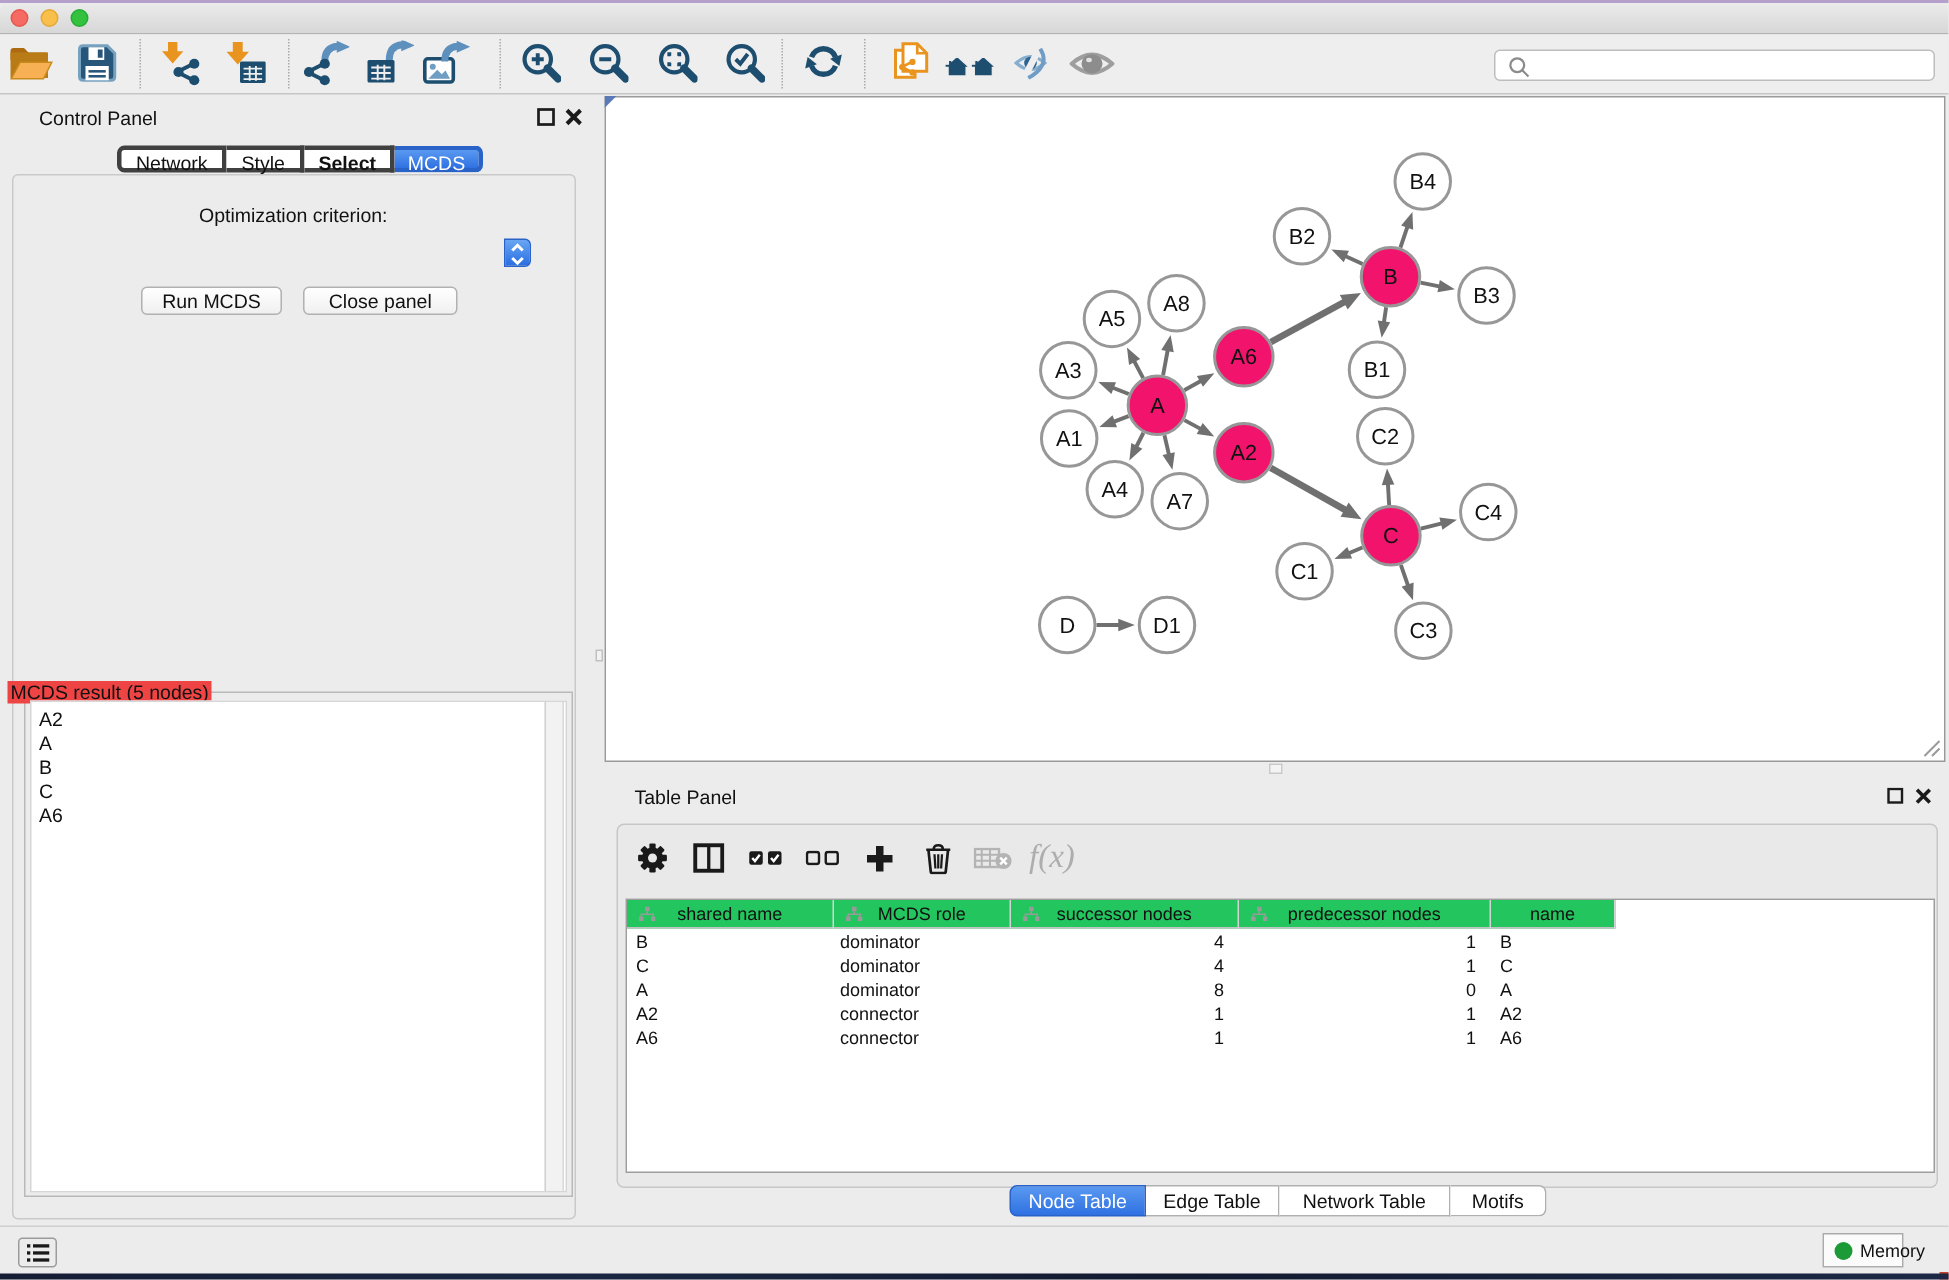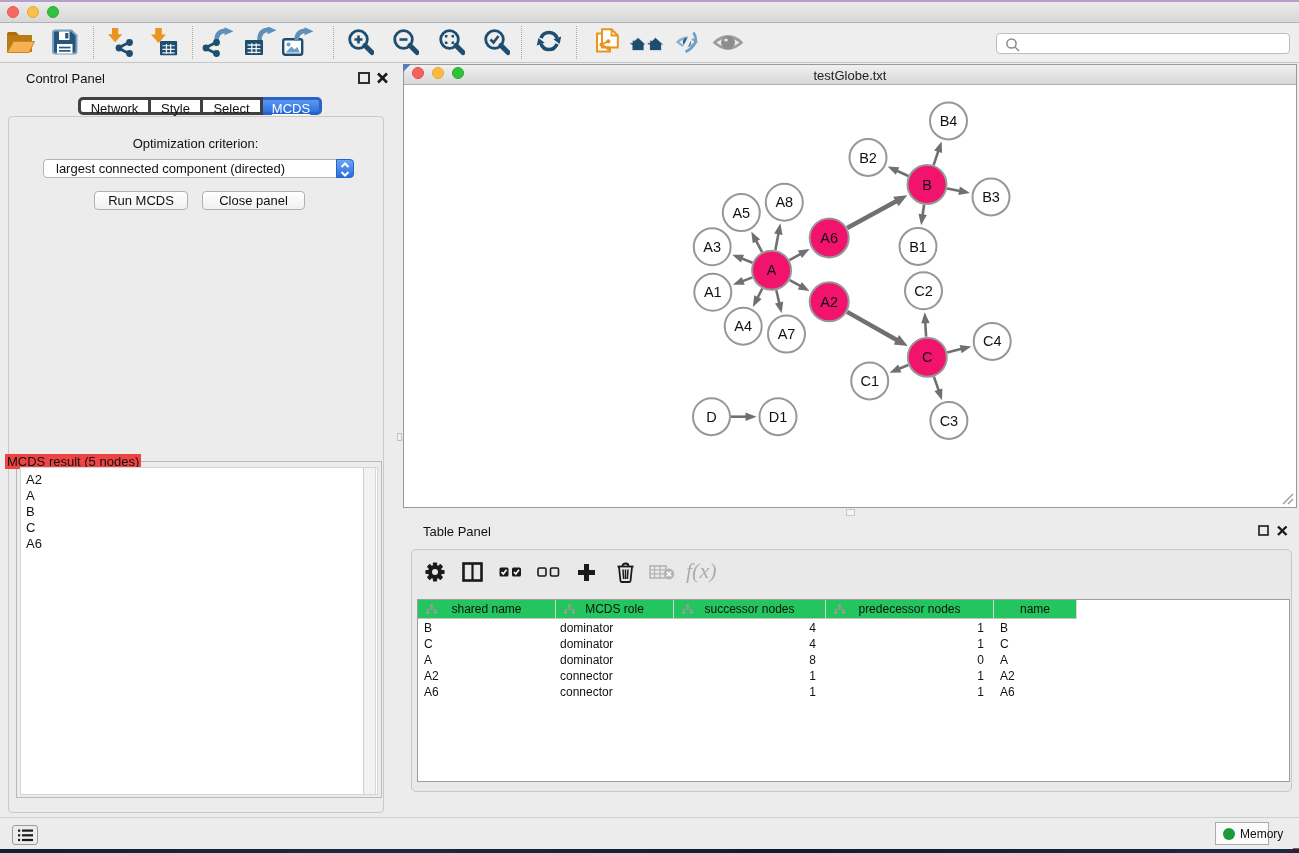--- a/index.html
+++ b/index.html
@@ -196,49 +196,42 @@
     </div>
 
 <div id="cp-title">Control Panel</div>
 <svg class="abs" style="left:358px;top:72px" width="32" height="12" viewBox="0 0 32 12">
 <rect x="1" y="1" width="10" height="10" fill="none" stroke="#1b1b1b" stroke-width="1.8"></rect>
 <path d="M20 1.5 L29 10.5 M29 1.5 L20 10.5" stroke="#1b1b1b" stroke-width="2.6"></path>
     </svg>
 <div id="cp-tabs">
       <div class="seg" style="left:0px;width:73px;border-radius:5px 0 0 5px;">Network</div>
       <div class="seg" style="left:73px;width:52px;border-left:none;">Style</div>
-      <div class="seg" style="left:125px;width:60px;border-left:none;">Select</div>
-      <div class="seg" style="left:185px;width:59px;border-radius:0 5px 5px 0;background:linear-gradient(#5a99f0,#2f71e2);color:#fff;border-color:#2a63c8;border-left:none;text-decoration:underline;">MCDS</div>
+      <div class="seg" style="left:125px;width:60px;border-left:none;font-weight:bold;">Select</div>
+      <div class="seg" style="left:185px;width:59px;border-radius:0 5px 5px 0;background:linear-gradient(#5a99f0,#2f71e2);color:#fff;border-color:#2a63c8;border-left:none;">MCDS</div>
     </div>
 <div id="cp-border"></div>
 <div id="opt-label">Optimization criterion:</div>
-<div id="dropdown">largest connected component (directed)</div>
 <div id="dd-btn">
       <svg width="16" height="19" viewBox="0 0 16 19" style="position:absolute;left:0;top:0">
 <path d="M4.5 7 L8 3.5 L11.5 7" stroke="#fff" stroke-width="2" fill="none"></path>
 <path d="M4.5 12 L8 15.5 L11.5 12" stroke="#fff" stroke-width="2" fill="none"></path>
       </svg>
     </div>
 <div class="btn" style="left:94px;width:94px">Run MCDS</div>
 <div class="btn" style="left:202px;width:103px">Close panel</div>
 <div id="fieldset"></div>
 <div id="fs-legend">MCDS result (5 nodes)</div>
 <div id="fs-list">A2<br>A<br>B<br>C<br>A6</div>
 <div id="fs-scroll"></div>
 
 <div id="win">
  <svg class="abs" style="left:-1px;top:-1px;z-index:5" width="8" height="8" viewBox="0 0 8 8">
         <path d="M0 0 L8 0 L0 8 Z" fill="#5b79b6"></path>
       </svg>
- <div id="win-tb">
-  <div class="tls" style="left:7.5px;background:#f4635c;border:1px solid #e04f48"></div>
-  <div class="tls" style="left:27.6px;background:#f9bd3e;border:1px solid #eaa62a"></div>
-  <div class="tls" style="left:48px;background:#32bf3c;border:1px solid #23aa2f"></div>
-  <div id="win-title">testGlobe.txt</div>
- </div>
  <div id="graph">
         <svg width="892" height="422" viewBox="0 0 892 422">
           <line x1="348.4" y1="192.4" x2="337.4" y2="196.6" stroke="#707070" stroke-width="2.6"></line>
           <polygon points="328.9,199.7 337.7,191.9 340.7,199.8" fill="#707070"></polygon>
           <line x1="348.5" y1="177.7" x2="336.6" y2="173.0" stroke="#707070" stroke-width="2.6"></line>
           <polygon points="328.2,169.7 340.0,169.8 336.9,177.6" fill="#707070"></polygon>
           <line x1="358.3" y1="203.5" x2="353.0" y2="214.0" stroke="#707070" stroke-width="2.6"></line>
           <polygon points="348.9,222.0 350.2,210.3 357.6,214.1" fill="#707070"></polygon>
           <line x1="358.1" y1="167.1" x2="351.5" y2="154.6" stroke="#707070" stroke-width="2.6"></line>
           <polygon points="347.3,146.6 356.1,154.4 348.7,158.3" fill="#707070"></polygon>
@@ -437,20 +430,26 @@
       <div class="trow" style="left:142px;top:68px;width:110px">connector</div>
       <div class="trow" style="left:256px;top:68px;width:142px;text-align:right">1</div>
       <div class="trow" style="left:408px;top:68px;width:158px;text-align:right">1</div>
       <div class="trow" style="left:582px;top:68px;width:80px">A2</div>
       <div class="trow" style="left:6px;top:84px;width:120px">A6</div>
       <div class="trow" style="left:142px;top:84px;width:110px">connector</div>
       <div class="trow" style="left:256px;top:84px;width:142px;text-align:right">1</div>
       <div class="trow" style="left:408px;top:84px;width:158px;text-align:right">1</div>
       <div class="trow" style="left:582px;top:84px;width:80px">A6</div>
     </div>
+<div id="tabs2" style="left:673px;width:358px">
+      <div class="tab2" style="left:0px;width:91px;border-radius:5px 0 0 5px;background:linear-gradient(#5a99f0,#2f71e2);color:#fff;border-color:#2a63c8;">Node Table</div>
+      <div class="tab2" style="left:91px;width:89px;border-left:none;">Edge Table</div>
+      <div class="tab2" style="left:180px;width:114px;border-left:none;">Network Table</div>
+      <div class="tab2" style="left:294px;width:64px;border-radius:0 5px 5px 0;border-left:none;">Motifs</div>
+    </div>
 
 <div id="statusbar"></div>
 
 <div class="abs" style="left:12px;top:825px;width:26px;height:20px;border:1px solid #9b9b9b;border-radius:3px;background:#ececec">
 <svg class="abs" style="left:5px;top:3px" width="15" height="13" viewBox="0 0 15 13">
 <g fill="#1a1a1a">
           <rect x="0" y="0.5" width="2.2" height="2.2"></rect>
           <rect x="0" y="5.2" width="2.2" height="2.2"></rect>
           <rect x="0" y="9.9" width="2.2" height="2.2"></rect>
 <rect x="4" y="0.5" width="11" height="2.2"></rect>

